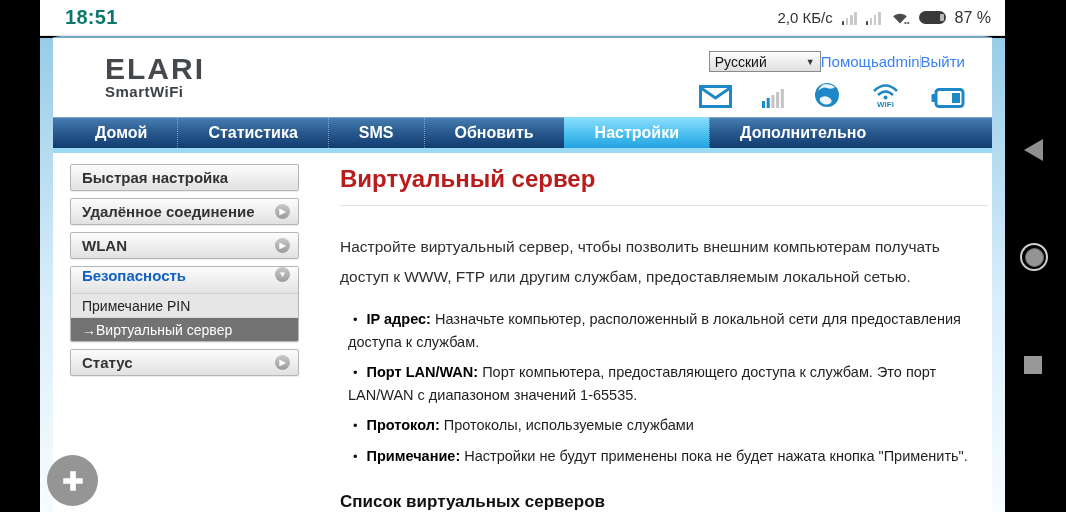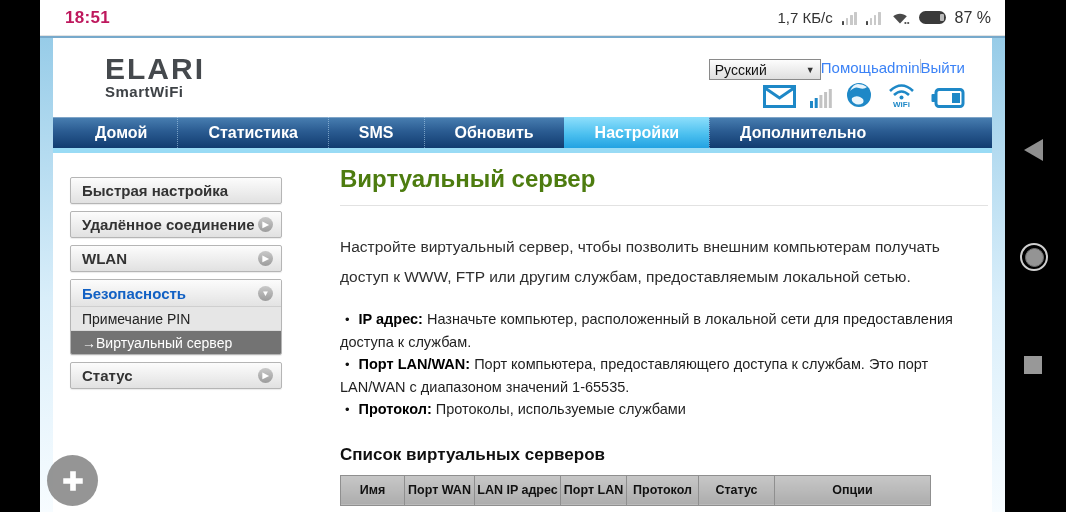--- a/index.html
+++ b/index.html
@@ -15,101 +15,101 @@
     border-top:11px solid transparent;border-bottom:11px solid transparent;
     border-right:19px solid #8f8f8f;}
   .home-ring{position:absolute;left:15px;top:243px;width:24px;height:24px;border-radius:50%;
     border:2px solid #cfcfcf;display:flex;align-items:center;justify-content:center;}
   .home-ring .inner{width:19px;height:19px;border-radius:50%;background:#949494;border:1px solid #6f6f6f;box-sizing:border-box;}
   .recents-sq{position:absolute;left:19px;top:356px;width:18px;height:18px;background:#989898;}
   
   .statusbar{position:absolute;left:40px;top:0;width:965px;height:36px;background:#fff;
     box-sizing:border-box;display:flex;align-items:center;justify-content:space-between;
     padding:0 14px 0 25px;border-bottom:1px solid #e3e3e3;}
-  .sb-time{font-size:17px;font-weight:bold;color:#be185d;letter-spacing:.3px;}
+  .sb-time{font-size:20px;font-weight:bold;color:#0f766e;letter-spacing:.3px;}
   .sb-right{display:flex;align-items:center;gap:9px;}
   .sb-speed{font-size:15px;color:#333;}
   .sb-bars{display:flex;align-items:flex-end;gap:1.5px;height:14px;}
   .sb-bars i{display:block;width:2.6px;background:#c9c9c9;border-radius:.5px;}
   .sb-bars i.on{background:#4a4a4a;}
   .batt{position:relative;width:27px;height:13px;border-radius:7px;background:#3a3a3a;}
   .batt::after{content:"";position:absolute;right:2px;top:3px;width:4px;height:7px;background:#b9b9b9;border-radius:1px;}
   .sb-pct{font-size:16px;color:#333;}
   
   .page{position:absolute;left:40px;top:36px;width:965px;height:476px;background:#fff;
-    border-top:2px solid #77a9cb;box-sizing:border-box;}
+    border-top:2px solid #77a9cb;box-sizing:border-box;border-radius:21px;}
   .edge{position:absolute;top:0;bottom:0;width:13px;
     background:linear-gradient(#97cce8,#d9eefa 55%,#f7fcff);}
   .edge.l{left:0}.edge.r{right:0}
   .page-inner{position:absolute;left:13px;right:13px;top:0;bottom:0;background:#fff;}
   
   .site-header{position:relative;height:79px;background:#fff;}
   .logo{position:absolute;left:52px;top:17px;cursor:pointer;}
   .logo-main{font-size:30px;font-weight:bold;color:#45494d;letter-spacing:2px;line-height:28px;}
   .logo-sub{font-size:15px;font-weight:bold;color:#3e4246;letter-spacing:.5px;}
-  .hdr-top{position:absolute;right:27px;top:13px;display:flex;align-items:flex-start;margin-top:8px;}
+  .hdr-top{position:absolute;right:27px;top:13px;display:flex;align-items:center;}
   .lang-select{width:112px;height:21px;border:1px solid #8a8a8a;background:linear-gradient(#fdfdfd,#dfdfdf);
     display:flex;align-items:center;font-size:14px;color:#111;padding:0 5px;box-sizing:border-box;cursor:pointer;}
   .lang-select .caret{margin-left:auto;font-size:9px;color:#333;}
   .hdr-link{font-size:15px;color:#3b82f6;cursor:pointer;text-decoration:none;}
   .hdr-sep{width:1px;height:14px;background:#c4c4c4;}
-  .hdr-icons{position:absolute;right:27px;top:44px;display:flex;align-items:flex-end;gap:14px;}
+  .hdr-icons{position:absolute;right:27px;top:44px;display:flex;align-items:flex-end;gap:30px;}
   .hdr-icons svg{display:block;}
   
   .nav{display:flex;height:31px;background:linear-gradient(#497fb2 0%,#2b5c92 45%,#113c70 100%);
     box-shadow:inset 0 1px 0 rgba(255,255,255,.3);}
   .nav a{display:block;line-height:31px;padding:0 30px;color:#fff;font-size:16px;font-weight:bold;
     text-decoration:none;border-left:1px dotted rgba(185,218,243,.55);cursor:pointer;}
   .nav a:first-child{border-left:none;margin-left:12px;}
   .nav a.active{background:linear-gradient(#8edffc 0%,#4cc0ef 55%,#23a2e2 100%);border-left-color:transparent;text-align:right;}
   .nav-strip{height:5px;background:#99dbf5;}
   
   .content{position:relative;height:361px;}
   
-  .sidebar{position:absolute;left:17px;top:24px;width:212px;}
+  .sidebar{position:absolute;left:17px;top:11px;width:229px;}
   .side-btn{height:27px;margin-bottom:7px;border:1px solid #b5b5b5;border-radius:2px;
     background:linear-gradient(#fcfcfc,#e1e1e1);display:flex;align-items:center;
     padding:0 8px 0 11px;font-size:15px;font-weight:bold;color:#333;box-sizing:border-box;cursor:pointer;
     box-shadow:0 1px 1px rgba(0,0,0,.08);}
   .arr{margin-left:auto;width:15px;height:15px;border-radius:50%;
     background:linear-gradient(#c9c9c9,#9c9c9c);color:#fff;font-size:8px;line-height:15px;
     text-align:center;flex:0 0 15px;}
   .side-group{border:1px solid #b5b5b5;border-radius:2px;margin-bottom:7px;overflow:hidden;
     box-shadow:0 1px 1px rgba(0,0,0,.08);}
-  .group-header{height:26px;background:linear-gradient(#fcfcfc,#e3e3e3);display:flex;align-items:center;
+  .group-header{height:26px;background:linear-gradient(#fcfcfc,#e3e3e3);display:flex;
     padding:0 8px 0 11px;font-size:15px;font-weight:bold;color:#1261c4;cursor:pointer;border-bottom:1px solid #cfcfcf;}
   .sub-item{height:23px;display:flex;align-items:center;padding:0 11px;font-size:14px;color:#222;
     background:#e6e6e6;border-bottom:1px solid #d9d9d9;cursor:pointer;}
   .sub-item:last-child{border-bottom:none;}
   .sub-item.active{background:#737373;color:#fff;}
   
   .main{position:absolute;left:287px;top:12px;width:648px;}
-  .page-title{font-size:24px;font-weight:bold;color:#4d7c0f;padding-bottom:12px;border-bottom:1px solid #e2e2e2;}
+  .page-title{font-size:24px;font-weight:bold;color:#b91c1c;padding-bottom:12px;border-bottom:1px solid #e2e2e2;}
   .intro{margin-top:26px;font-size:15.5px;line-height:30px;color:#2e2e2e;width:640px;}
   ul.notes{list-style:none;margin:9px 0 0 0;padding:0;width:645px;}
-  ul.notes li{font-size:14.5px;line-height:22px;color:#1f1f1f;margin:0;}
+  ul.notes li{font-size:14.5px;line-height:22px;color:#1f1f1f;margin:8px;}
   ul.notes .dot{display:inline-block;margin:0 9px 0 5px;font-size:13px;color:#111;}
   ul.notes b{color:#000;}
   .tbl-title{margin-top:24px;font-size:17px;font-weight:bold;color:#101010;}
   table.vs{margin-top:10px;border-collapse:collapse;table-layout:fixed;width:590px;}
   table.vs th{border:1px solid #8f8f8f;background:linear-gradient(#c7c7c7,#adadad);
     height:29px;font-size:12.5px;font-weight:bold;color:#111;padding:0 2px;text-align:center;}
   
   .fab{position:absolute;left:47px;top:455px;width:51px;height:51px;border-radius:50%;
     background:rgba(140,140,140,.92);display:flex;align-items:center;justify-content:center;cursor:pointer;}
 </style>
 </head>
 <body>
 
 <div class="notch-bar"></div>
 
 <div class="statusbar">
   <span class="sb-time">18:51</span>
   <span class="sb-right">
-    <span class="sb-speed">1,7 КБ/с</span>
+    <span class="sb-speed">2,0 КБ/с</span>
     <span class="sb-bars">
       <i class="on" style="height:4px"></i>
         <i style="height:7px"></i>
         <i style="height:10px"></i>
         <i style="height:13px"></i>
     </span>
     <span class="sb-bars">
       <i class="on" style="height:4px"></i>
         <i style="height:7px"></i>
         <i style="height:10px"></i>
@@ -229,20 +229,21 @@
         </div>
       </aside>
 
       <main class="main">
         <h1 class="page-title" style="margin:0;">Виртуальный сервер</h1>
         <p class="intro">Настройте виртуальный сервер, чтобы позволить внешним компьютерам получать доступ к WWW, FTP или другим службам, предоставляемым локальной сетью.</p>
         <ul class="notes">
           <li><span class="dot">•</span><b>IP адрес:</b><span> Назначьте компьютер, расположенный в локальной сети для предоставления доступа к службам.</span></li>
           <li><span class="dot">•</span><b>Порт LAN/WAN:</b><span> Порт компьютера, предоставляющего доступа к службам. Это порт LAN/WAN с диапазоном значений 1-65535.</span></li>
           <li><span class="dot">•</span><b>Протокол:</b><span> Протоколы, используемые службами</span></li>
+          <li><span class="dot">•</span><b>Примечание:</b><span> Настройки не будут применены пока не будет нажата кнопка "Применить".</span></li>
         </ul>
         <div class="tbl-title">Список виртуальных серверов</div>
         <table class="vs">
           <colgroup>
             <col style="width:64px">
               <col style="width:70px">
               <col style="width:86px">
               <col style="width:66px">
             <col style="width:72px">
               <col style="width:76px">

